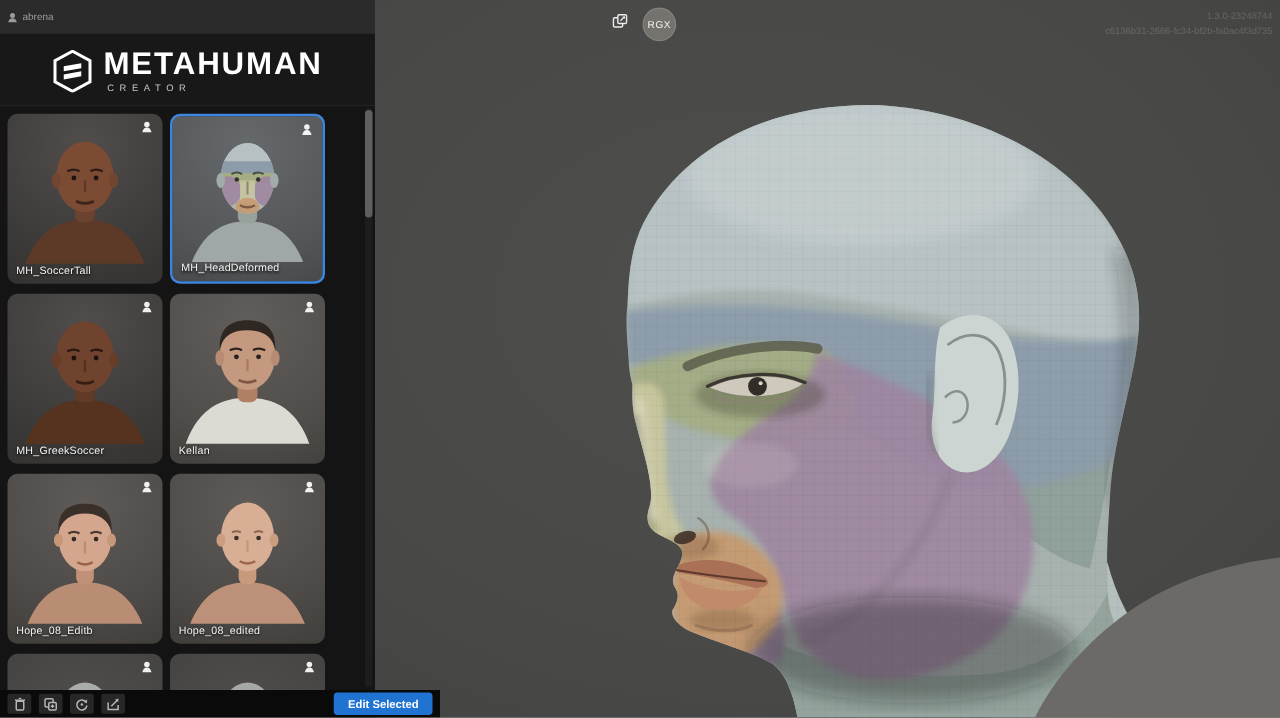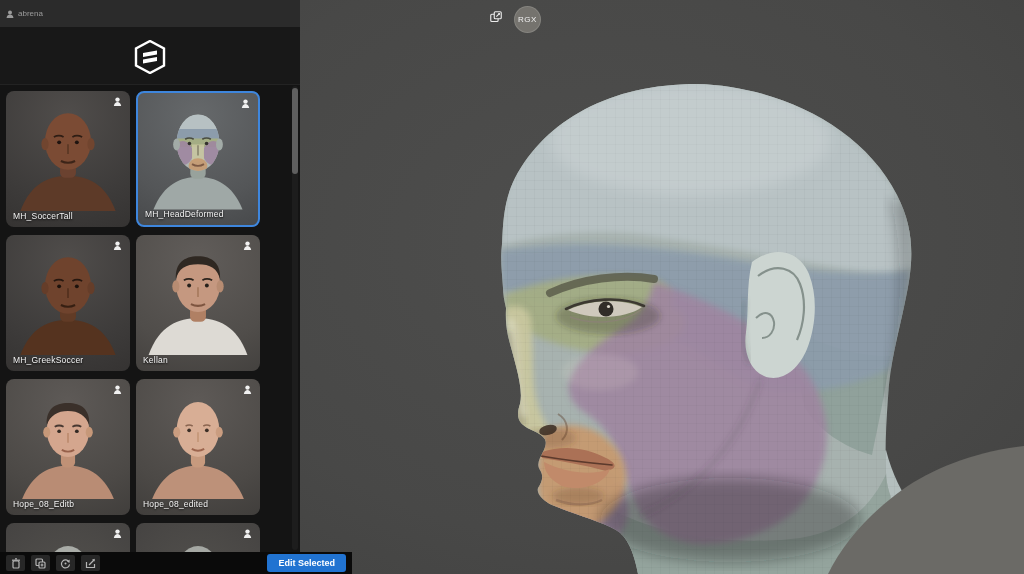--- a/index.html
+++ b/index.html
@@ -72,20 +72,24 @@
     </svg>
     <span class="uname">abrena</span>
   </div>
 
   <div class="logo-row">
     <svg width="32" height="34" viewBox="0 0 32 34">
       <path d="M16,1 L30,8.5 L30,25.5 L16,33 L2,25.5 L2,8.5 Z" fill="none" stroke="#ffffff" stroke-width="2.4"></path>
       <path d="M9,13 L23,10.5 L23,14.5 L9,17 Z" fill="#ffffff"></path>
       <path d="M9,19.5 L23,17 L23,21 L9,23.5 Z" fill="#ffffff"></path>
     </svg>
+    <div class="logo-text">
+      <span class="logo-title">METAHUMAN</span>
+      <span class="logo-sub">CREATOR</span>
+    </div>
   </div>
 
 
   <div class="list">
 
     <div class="card">
       <svg class="face" viewBox="0 0 140 136">
         <path d="M16,136 C28,104 48,96 70,96 C92,96 112,104 124,136 Z" fill="#5d3a28"></path>
         <rect x="61" y="76" width="18" height="22" rx="6" fill="#6b4230"></rect>
         <ellipse cx="70" cy="57" rx="26" ry="32" fill="#7b4b34"></ellipse>
@@ -385,13 +389,17 @@
   <button class="vp-export">
     <svg width="20" height="20" viewBox="0 0 20 20">
       <rect x="2.5" y="6" width="10.5" height="10.5" rx="1.5" fill="none" stroke="#ececec" stroke-width="1.6"></rect>
       <rect x="7.5" y="2.5" width="10" height="10" rx="1.5" fill="#4b4b4a" stroke="#ececec" stroke-width="1.6"></rect>
       <line x1="10.5" y1="9.5" x2="15" y2="5" stroke="#ececec" stroke-width="1.6"></line>
       <path d="M15.8,4.2 L15.4,7.4 L12.6,4.8 Z" fill="#ececec"></path>
     </svg>
   </button>
   <button class="rgx-btn">RGX</button>
 
+  <div class="version">
+    <div>1.3.0-23248744</div>
+    <div>c6136b31-2666-fc34-bf2b-fa0ac4f3d735</div>
+  </div>
 </div>
 
 </body></html>

